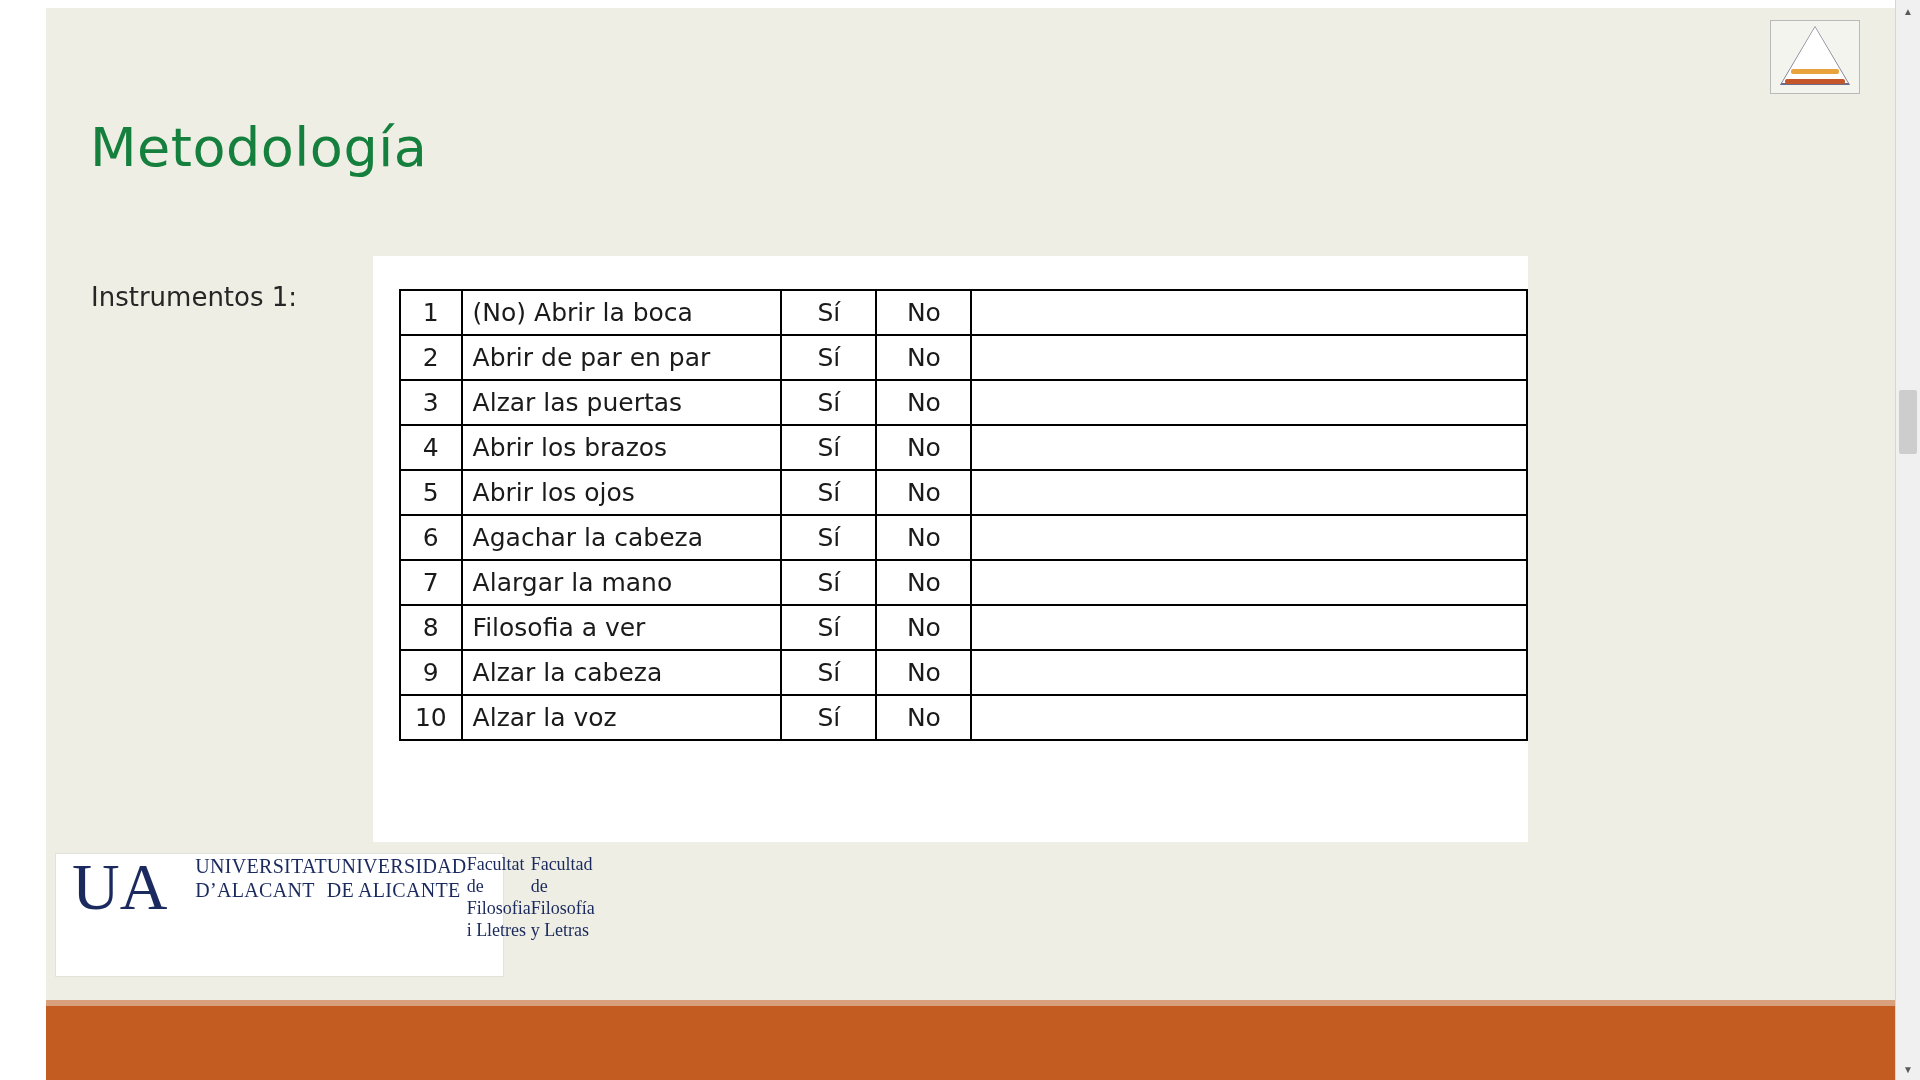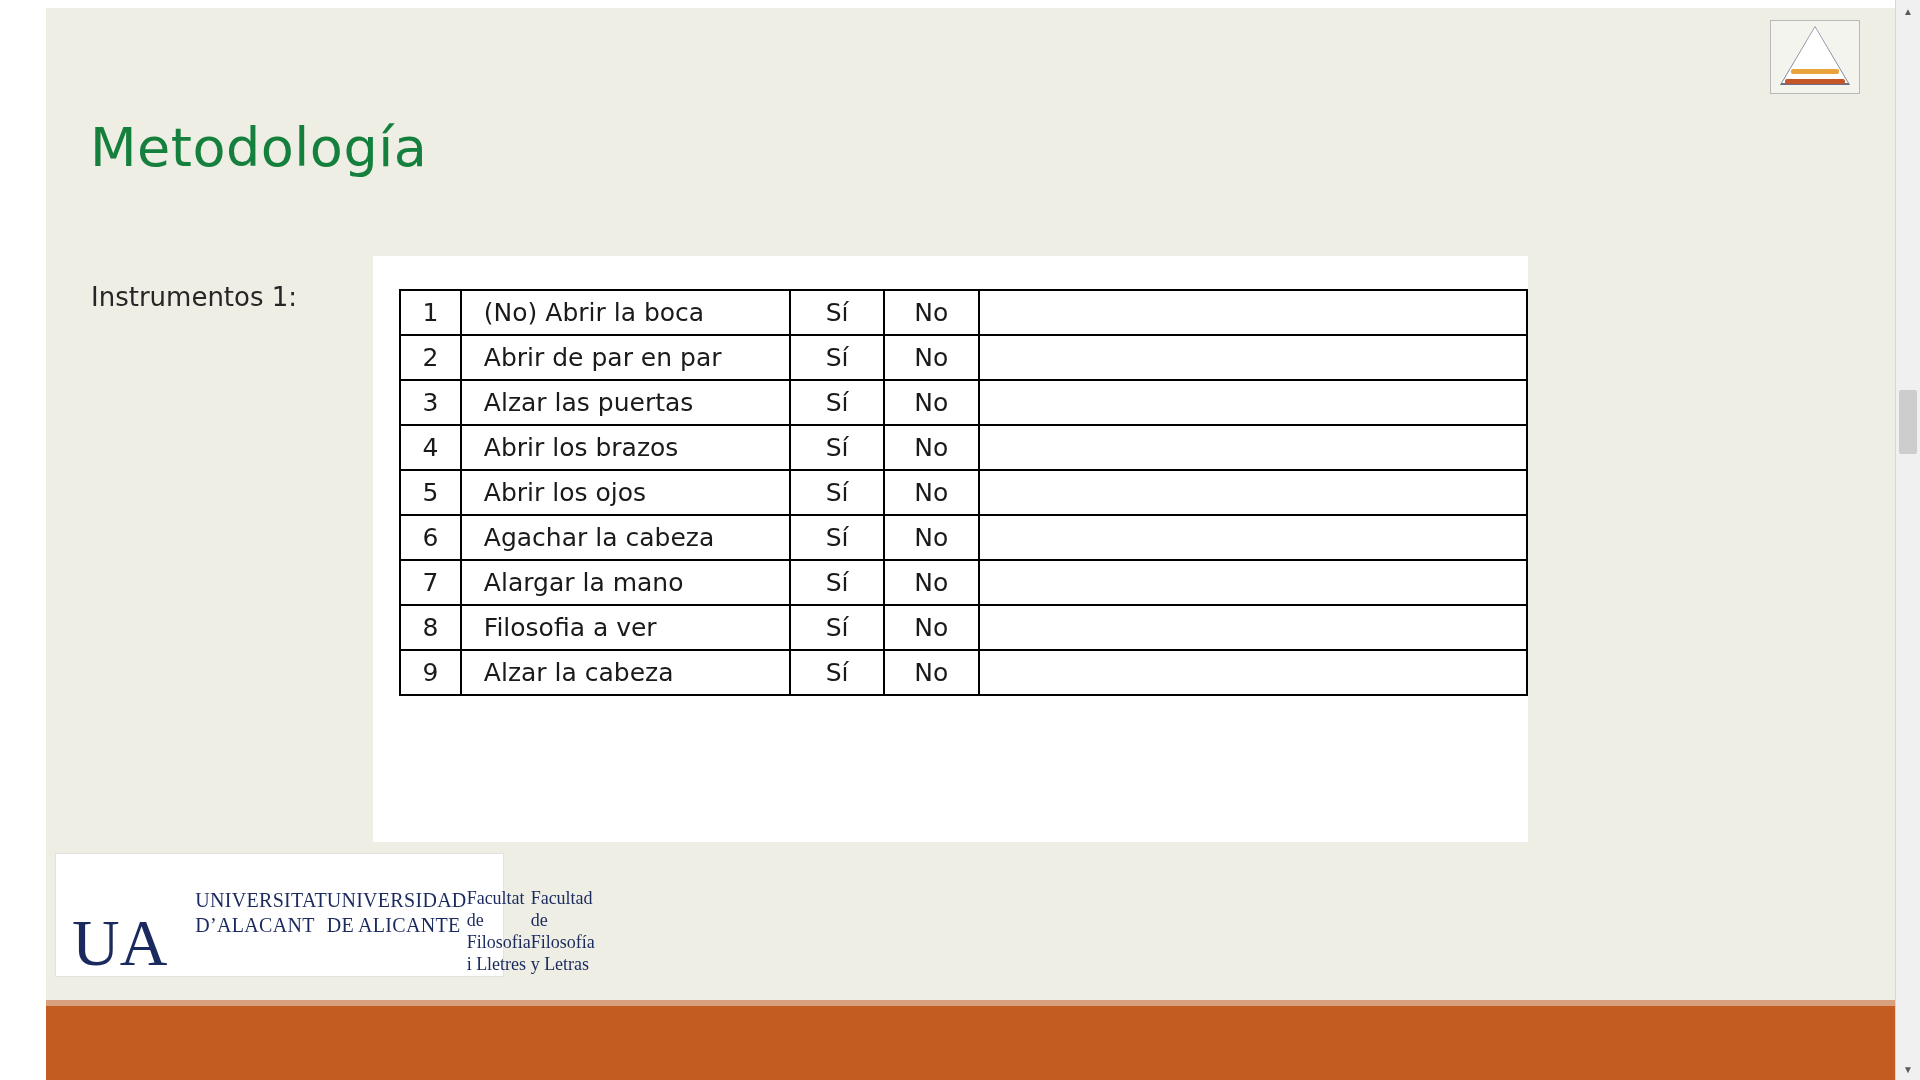--- a/index.html
+++ b/index.html
@@ -144,21 +144,21 @@
   }
 
   table.survey td, table.survey th {
     border: 2px solid #000000;
     font-family: "DejaVu Sans", sans-serif;
     color: #1a1a1a;
     background: #ffffff;
   }
 
   .col-num    { width: 58px;  text-align: center; font-size: 25px; }
-  .col-item   { width: 310px; text-align: left;   font-size: 25px; padding-left: 22px; }
+  .col-item   { width: 310px; text-align: left;   font-size: 25px; padding-left: 10px; }
   .col-yn     { width: 92px;  text-align: center; font-size: 25px; }
   .col-mean   { width: 560px; }
 
   table.survey tr.body-row td { height: 41px; }
 
   .hdr-blank { border: none !important; background: #ffffff; }
 
   .hdr-conoces {
     text-align: center;
     font-size: 25px;
@@ -175,21 +175,21 @@
   
   .footer-logo {
     position: absolute;
     left: 55px;
     top: 845px;
     width: 447px;
     height: 122px;
     background: #ffffff;
     border: 1px solid #e3e3dc;
     display: flex;
-    align-items: flex-end;
+    align-items: flex-start;
   }
   .footer-logo .ua-big {
     font-family: "Liberation Serif", serif;
     font-size: 66px;
     color: #1b2a5e;
     padding: 0 14px 0 16px;
     line-height: 1;
   }
   .footer-logo .divider {
     width: 2px;
@@ -355,20 +355,27 @@
         <tr class="body-row">
           <td class="col-num">8</td>
           <td class="col-item">Filosofia a ver</td>
           <td class="col-yn">Sí</td>
           <td class="col-yn">No</td>
           <td class="col-mean"></td>
         </tr>
         <tr class="body-row">
           <td class="col-num">9</td>
           <td class="col-item">Alzar la cabeza</td>
+          <td class="col-yn">Sí</td>
+          <td class="col-yn">No</td>
+          <td class="col-mean"></td>
+        </tr>
+        <tr class="body-row">
+          <td class="col-num">10</td>
+          <td class="col-item">Alzar la voz</td>
           <td class="col-yn">Sí</td>
           <td class="col-yn">No</td>
           <td class="col-mean"></td>
         </tr>
       </tbody>
         </table>
     </div>
 
     <div class="footer-logo">
       <div class="ua-big">UA</div>

